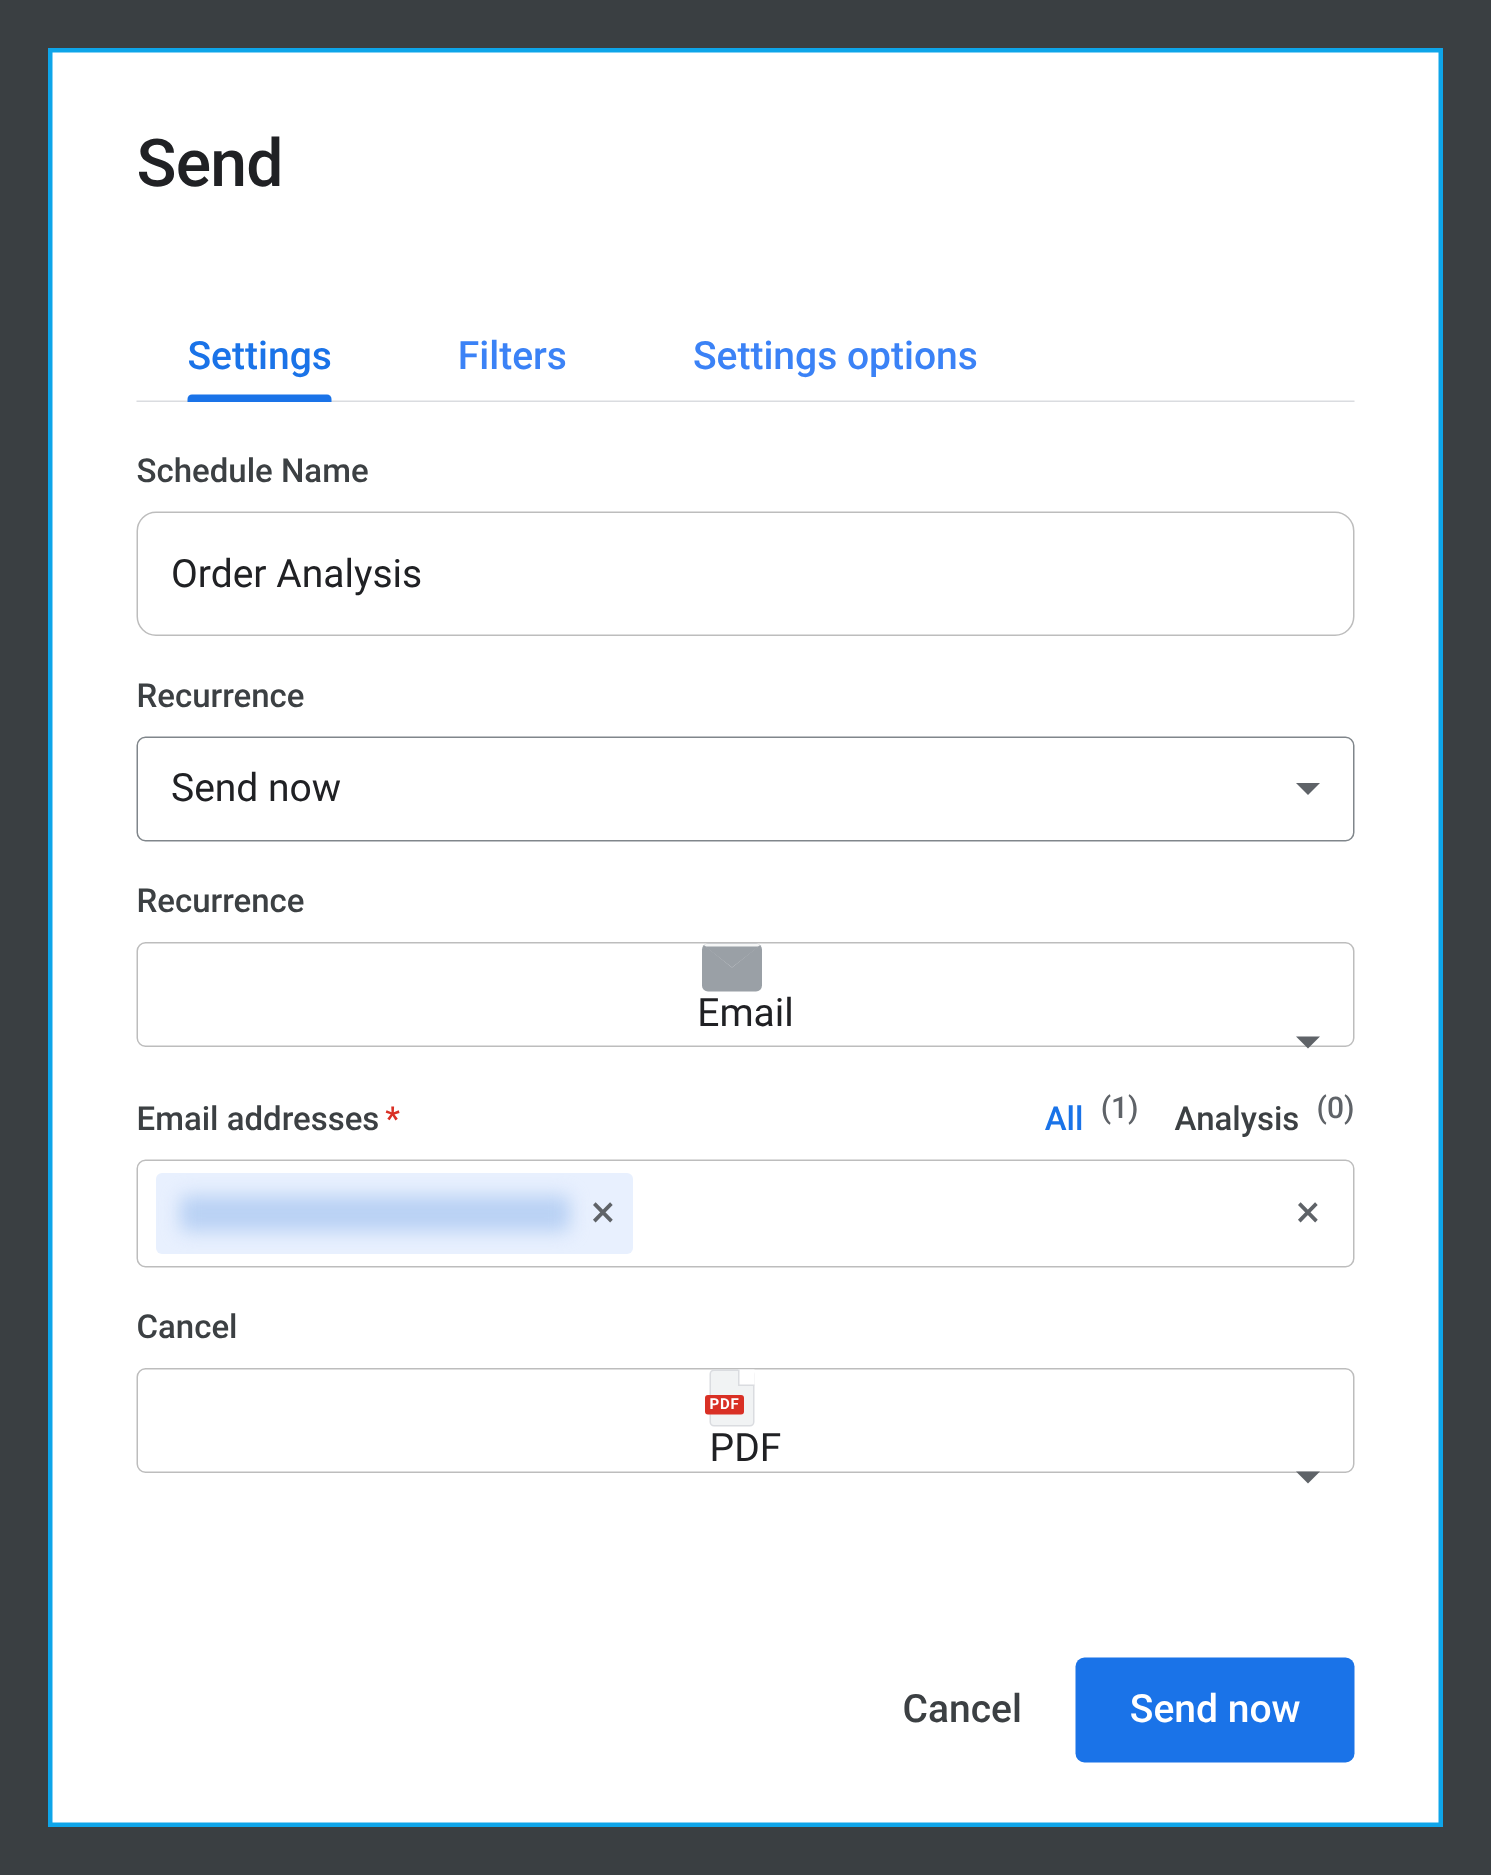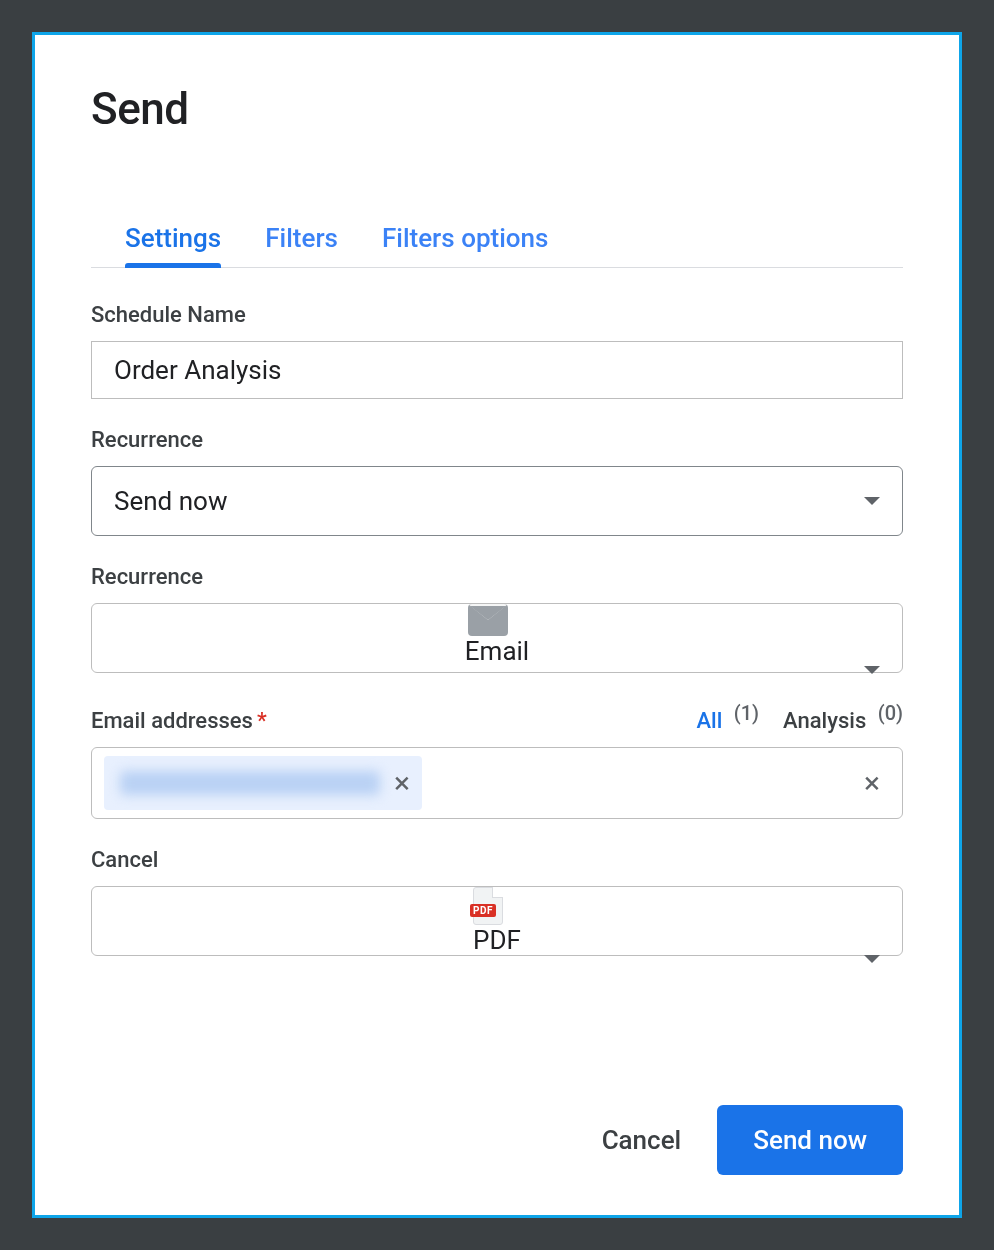--- a/index.html
+++ b/index.html
@@ -22,21 +22,21 @@
     flex-direction:column;
   }
   .title {
     font-size:44px;
     font-weight:500;
     margin:0 0 80px 0;
     letter-spacing:-0.5px;
   }
   .tabs {
     display:flex;
-    gap:44px;
+    gap:84px;
     border-bottom:1px solid #dadce0;
     padding:0 34px;
     margin-bottom:34px;
   }
   .tab {
     font-size:26px;
     font-weight:500;
     padding:8px 0 14px 0;
     position:relative;
     cursor:pointer;
@@ -55,23 +55,23 @@
   .field { margin-bottom:28px; }
   .field-label {
     font-size:22px;
     font-weight:500;
     color:#3c4043;
     margin-bottom:14px;
   }
   .field-label .req { color:#d93025; margin-left:4px; }
   .input-text {
     width:100%;
-    height:58px;
+    height:83px;
     border:1px solid #bdbdbd;
-    border-radius:0;
+    border-radius:13px;
     font-size:26px;
     padding:0 22px;
     color:#202124;
     font-family:inherit;
   }
   .select {
     width:100%;
     height:70px;
     border:1px solid #80868b;
     border-radius:6px;
@@ -229,21 +229,21 @@
 </head>
 <body>
 
 <div class="dialog">
 
   <h1 class="title">Send</h1>
 
   <div class="tabs">
     <div class="tab active">Settings</div>
     <div class="tab">Filters</div>
-    <div class="tab">Filters options</div>
+    <div class="tab">Settings options</div>
   </div>
 
   <div class="content">
 
     <div class="field">
       <div class="field-label">Schedule Name</div>
       <input class="input-text" type="text" value="Order Analysis" style="">
     </div>
 
     <div class="field">

